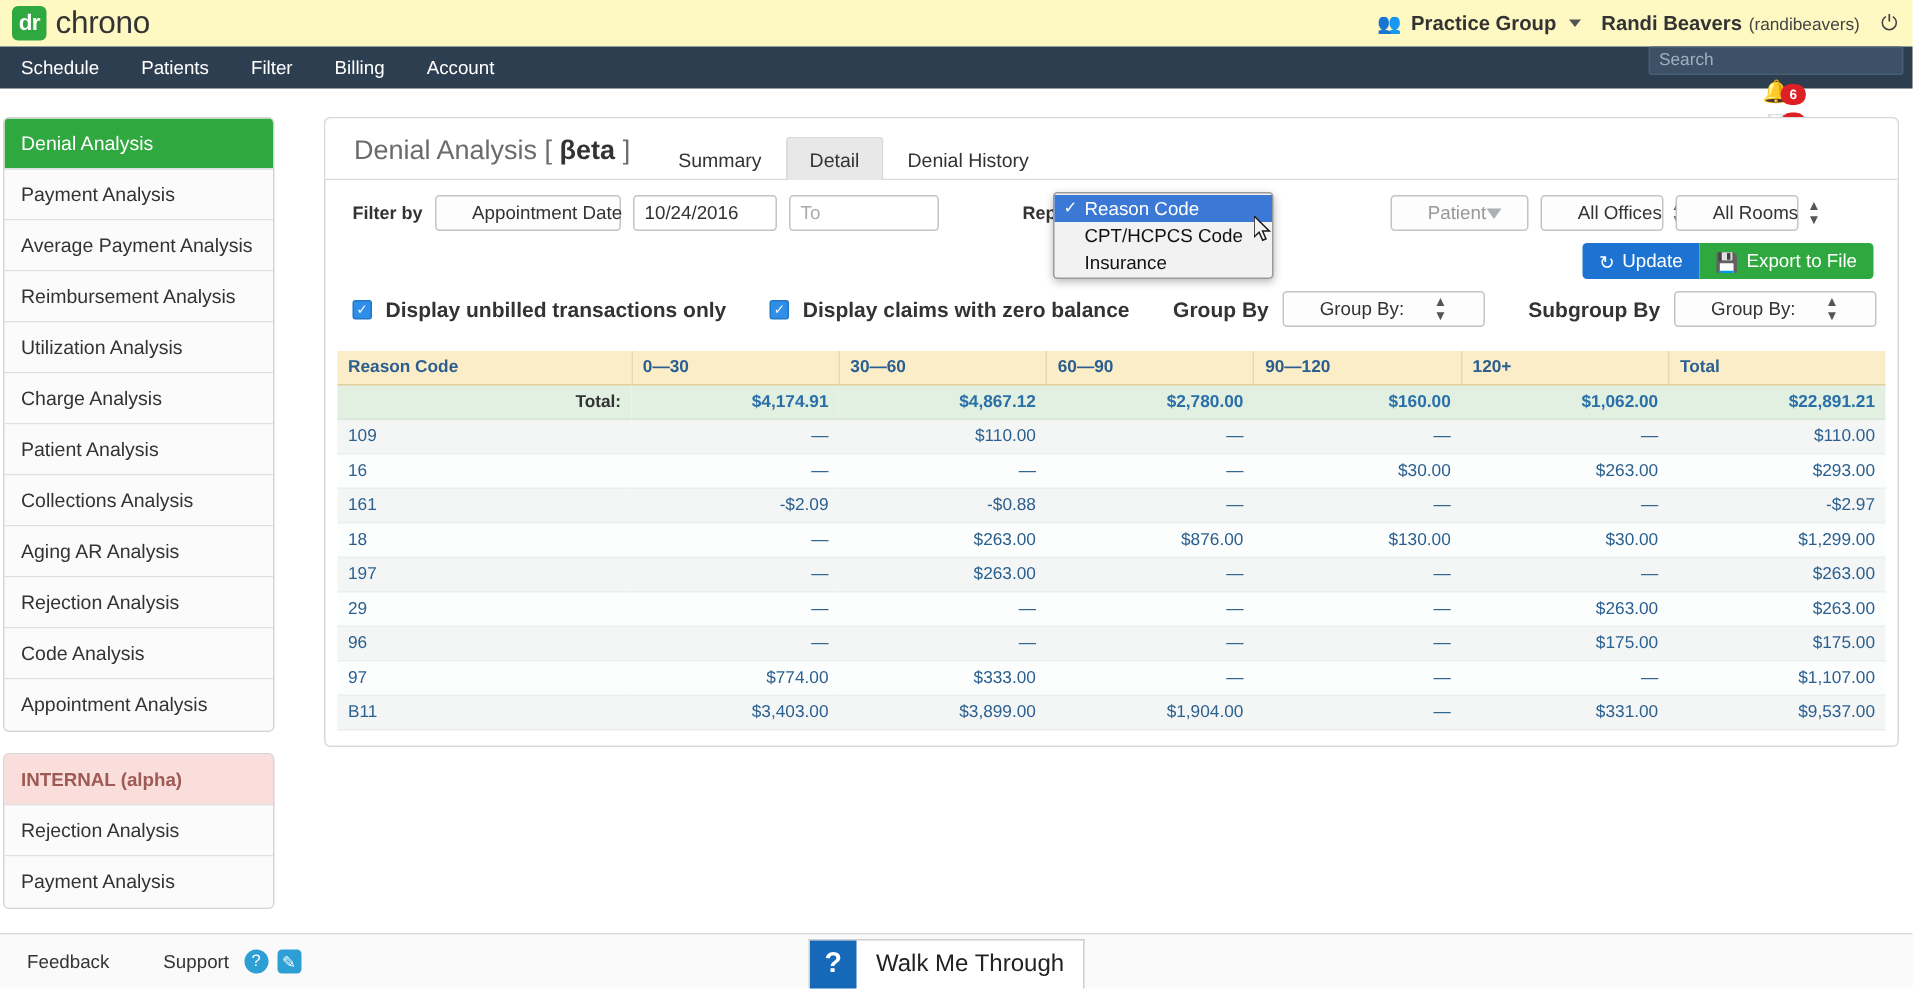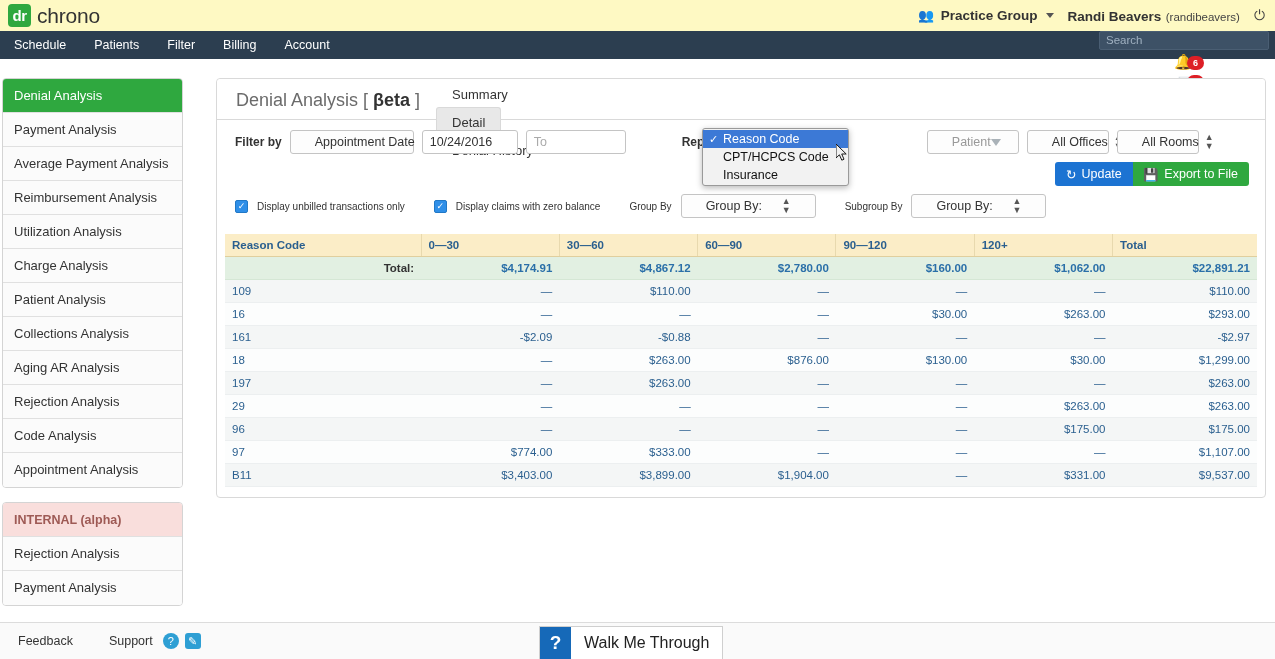--- a/index.html
+++ b/index.html
@@ -113,21 +113,21 @@
   }
   .panel-head {
     height: 41px; display: flex; align-items: flex-end;
     border-bottom: 1px solid #d9d9d9; background: #fff;
     border-radius: 4px 4px 0 0;
   }
   .panel-title {
     font-size: 18px; color: #6b6b6b; padding: 0 16px 8px 19px; font-weight: normal;
   }
   .panel-title b { color: #333; font-weight: bold; }
-  .tabs { display: flex; align-items: flex-start; height: 100%; flex-direction: column; }
+  .tabs { display: flex; align-items: flex-end; height: 100%; }
   .tab {
     font-size: 13px; color: #333; padding: 0 15px; height: 29px;
     line-height: 29px; cursor: pointer; border: 1px solid transparent;
     border-bottom: none; margin-bottom: -1px; border-radius: 3px 3px 0 0;
   }
   .tab.active {
     background: #e8e8e8; border-color: #d9d9d9; color: #333;
   }
 
   .filters { padding: 10px 12px 0 18px; }
@@ -186,21 +186,21 @@
   .checks-row {
     display: flex; align-items: center; gap: 9px; margin-top: 8px;
     padding-bottom: 2px;
   }
   .cbox {
     width: 13px; height: 13px; border-radius: 2px; background: #2f8fe8;
     border: 1px solid #2178c6; color: #fff; font-size: 9px;
     display: flex; align-items: center; justify-content: center; line-height: 1;
     cursor: pointer; flex: none;
   }
-  .cb-label { font-size: 10px; font-weight: normal; color: #333; white-space: nowrap; }
+  .cb-label { font-size: 14px; font-weight: bold; color: #333; white-space: nowrap; }
   .spacer-18 { width: 11px; }
 
   
   .tbl-wrap { padding: 14px 8px 10px 8px; }
   table.rpt { width: 100%; border-collapse: collapse; table-layout: fixed; }
   table.rpt th {
     background: #fbedc7; color: #2a5f8f; font-size: 11.5px; font-weight: bold;
     text-align: left; padding: 5px 7px; border-right: 1px solid #e8d9ae;
     border-bottom: 1px solid #e0cf9e; height: 21px;
   }

